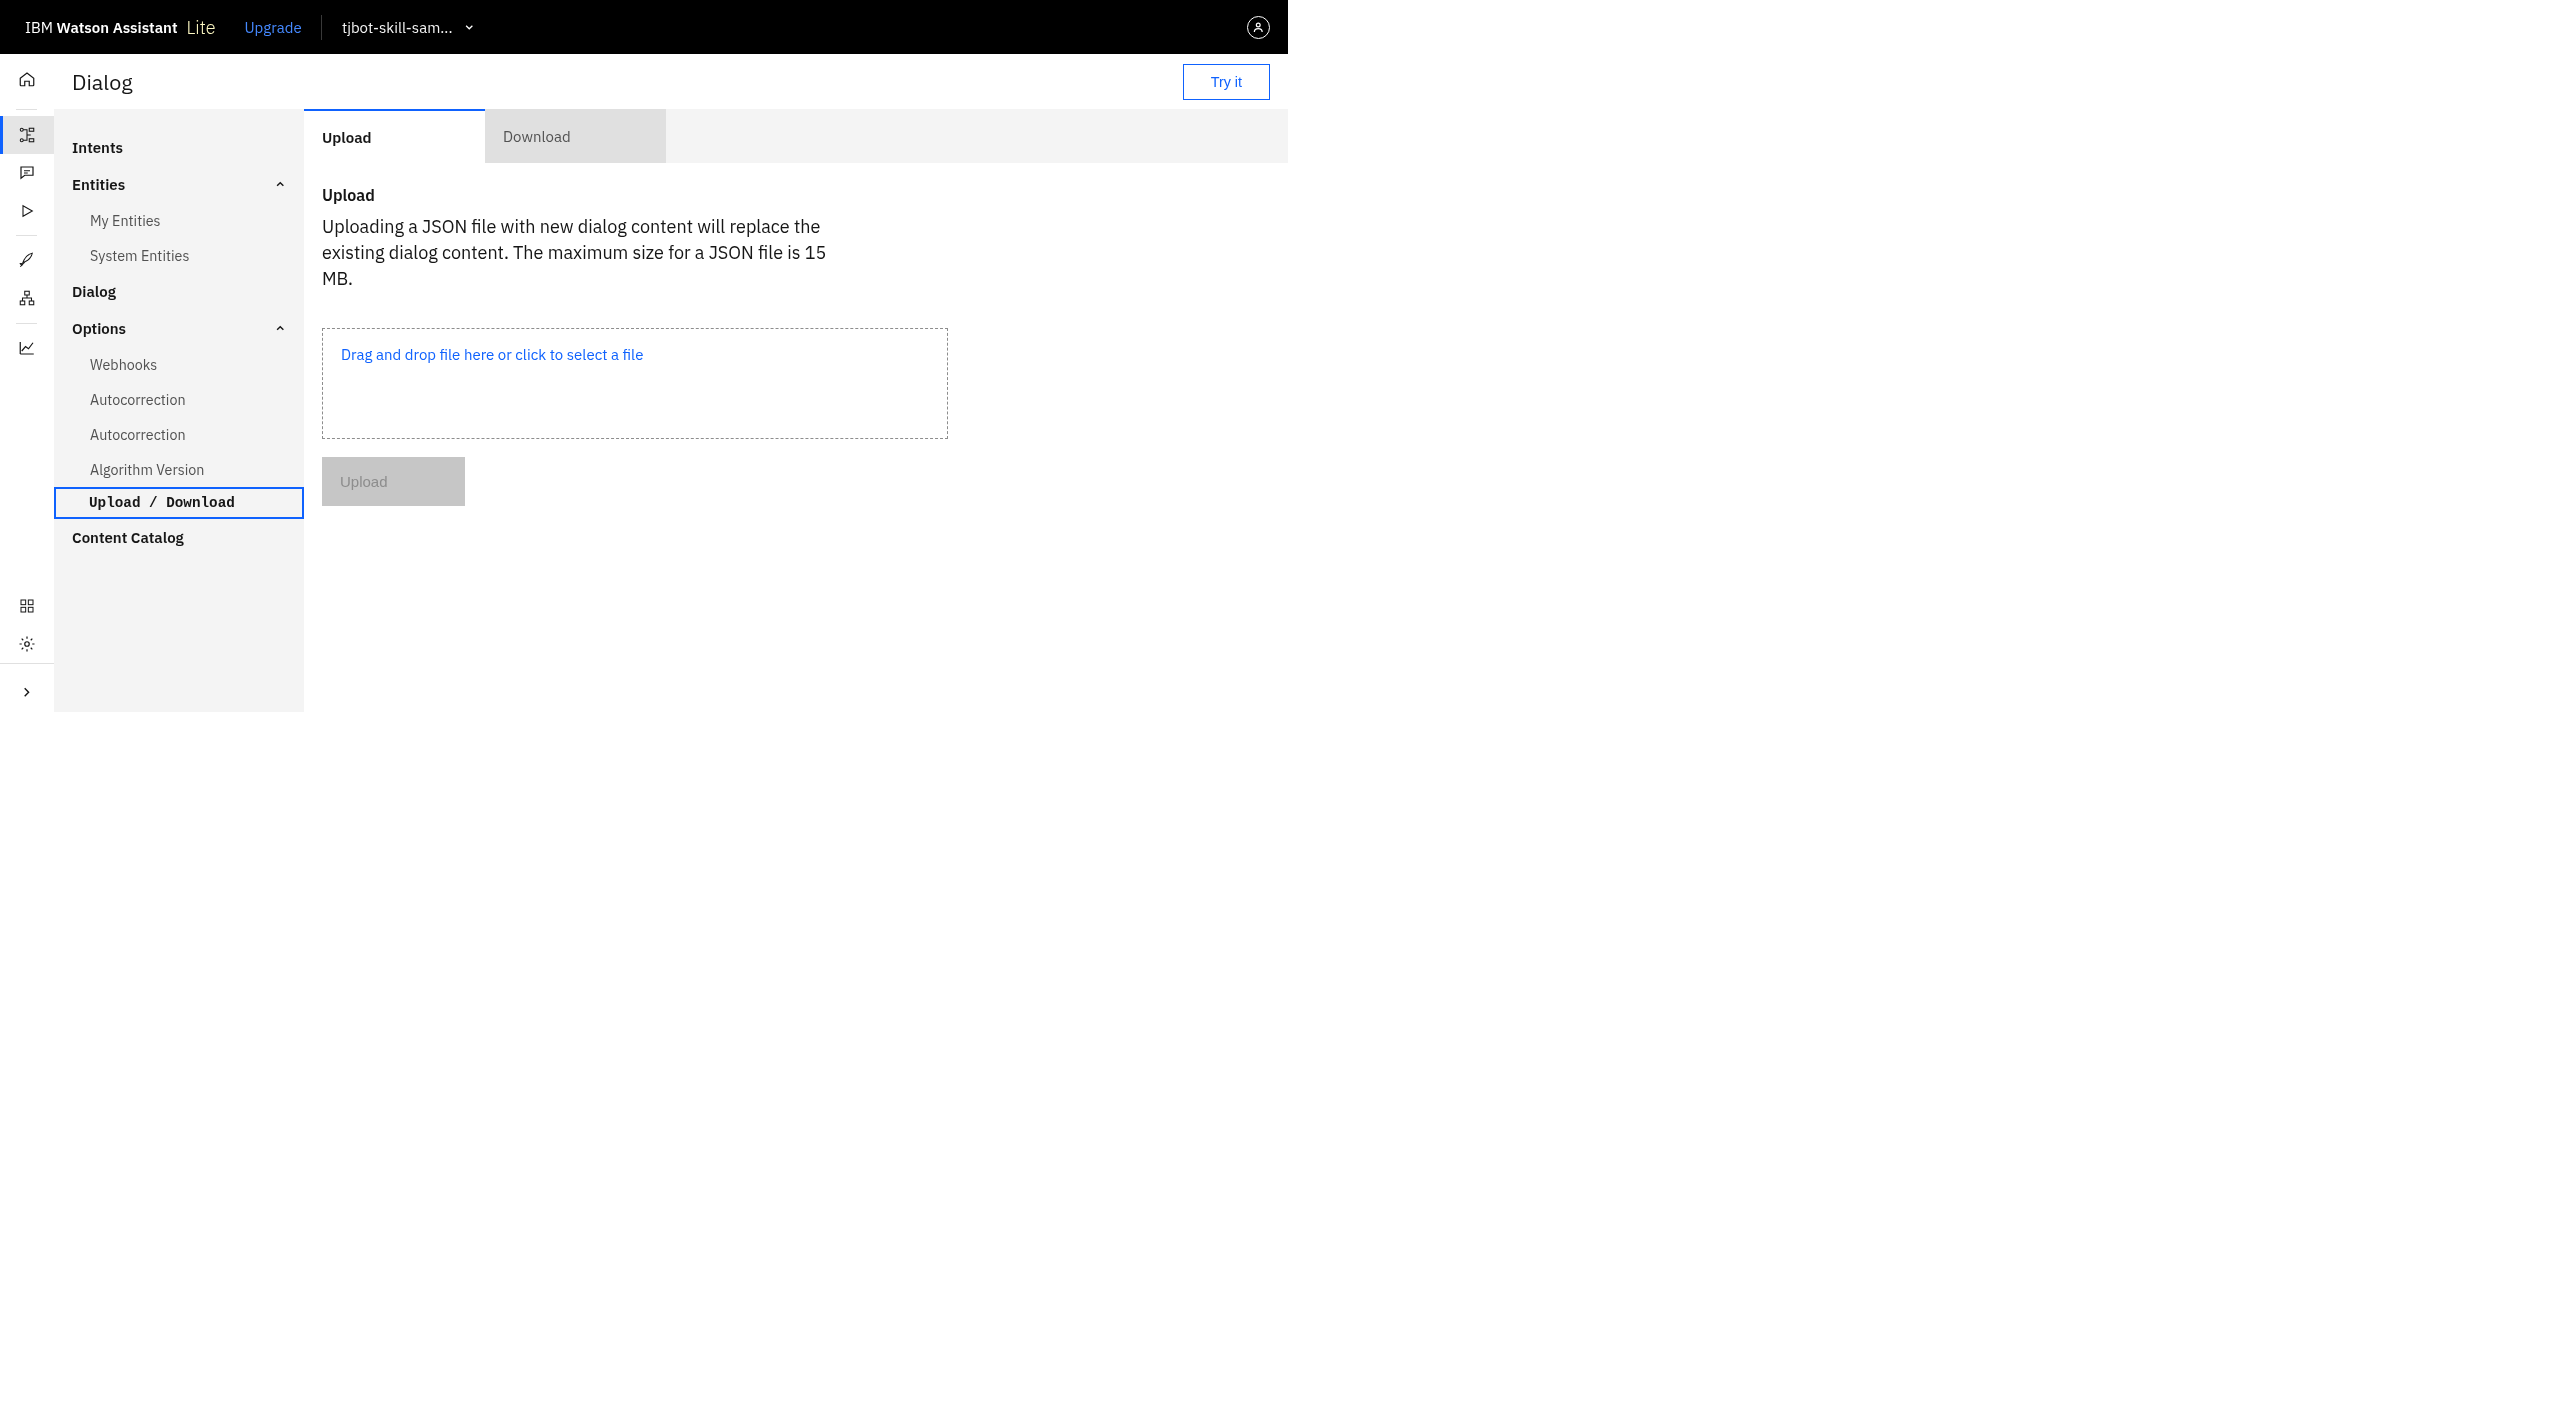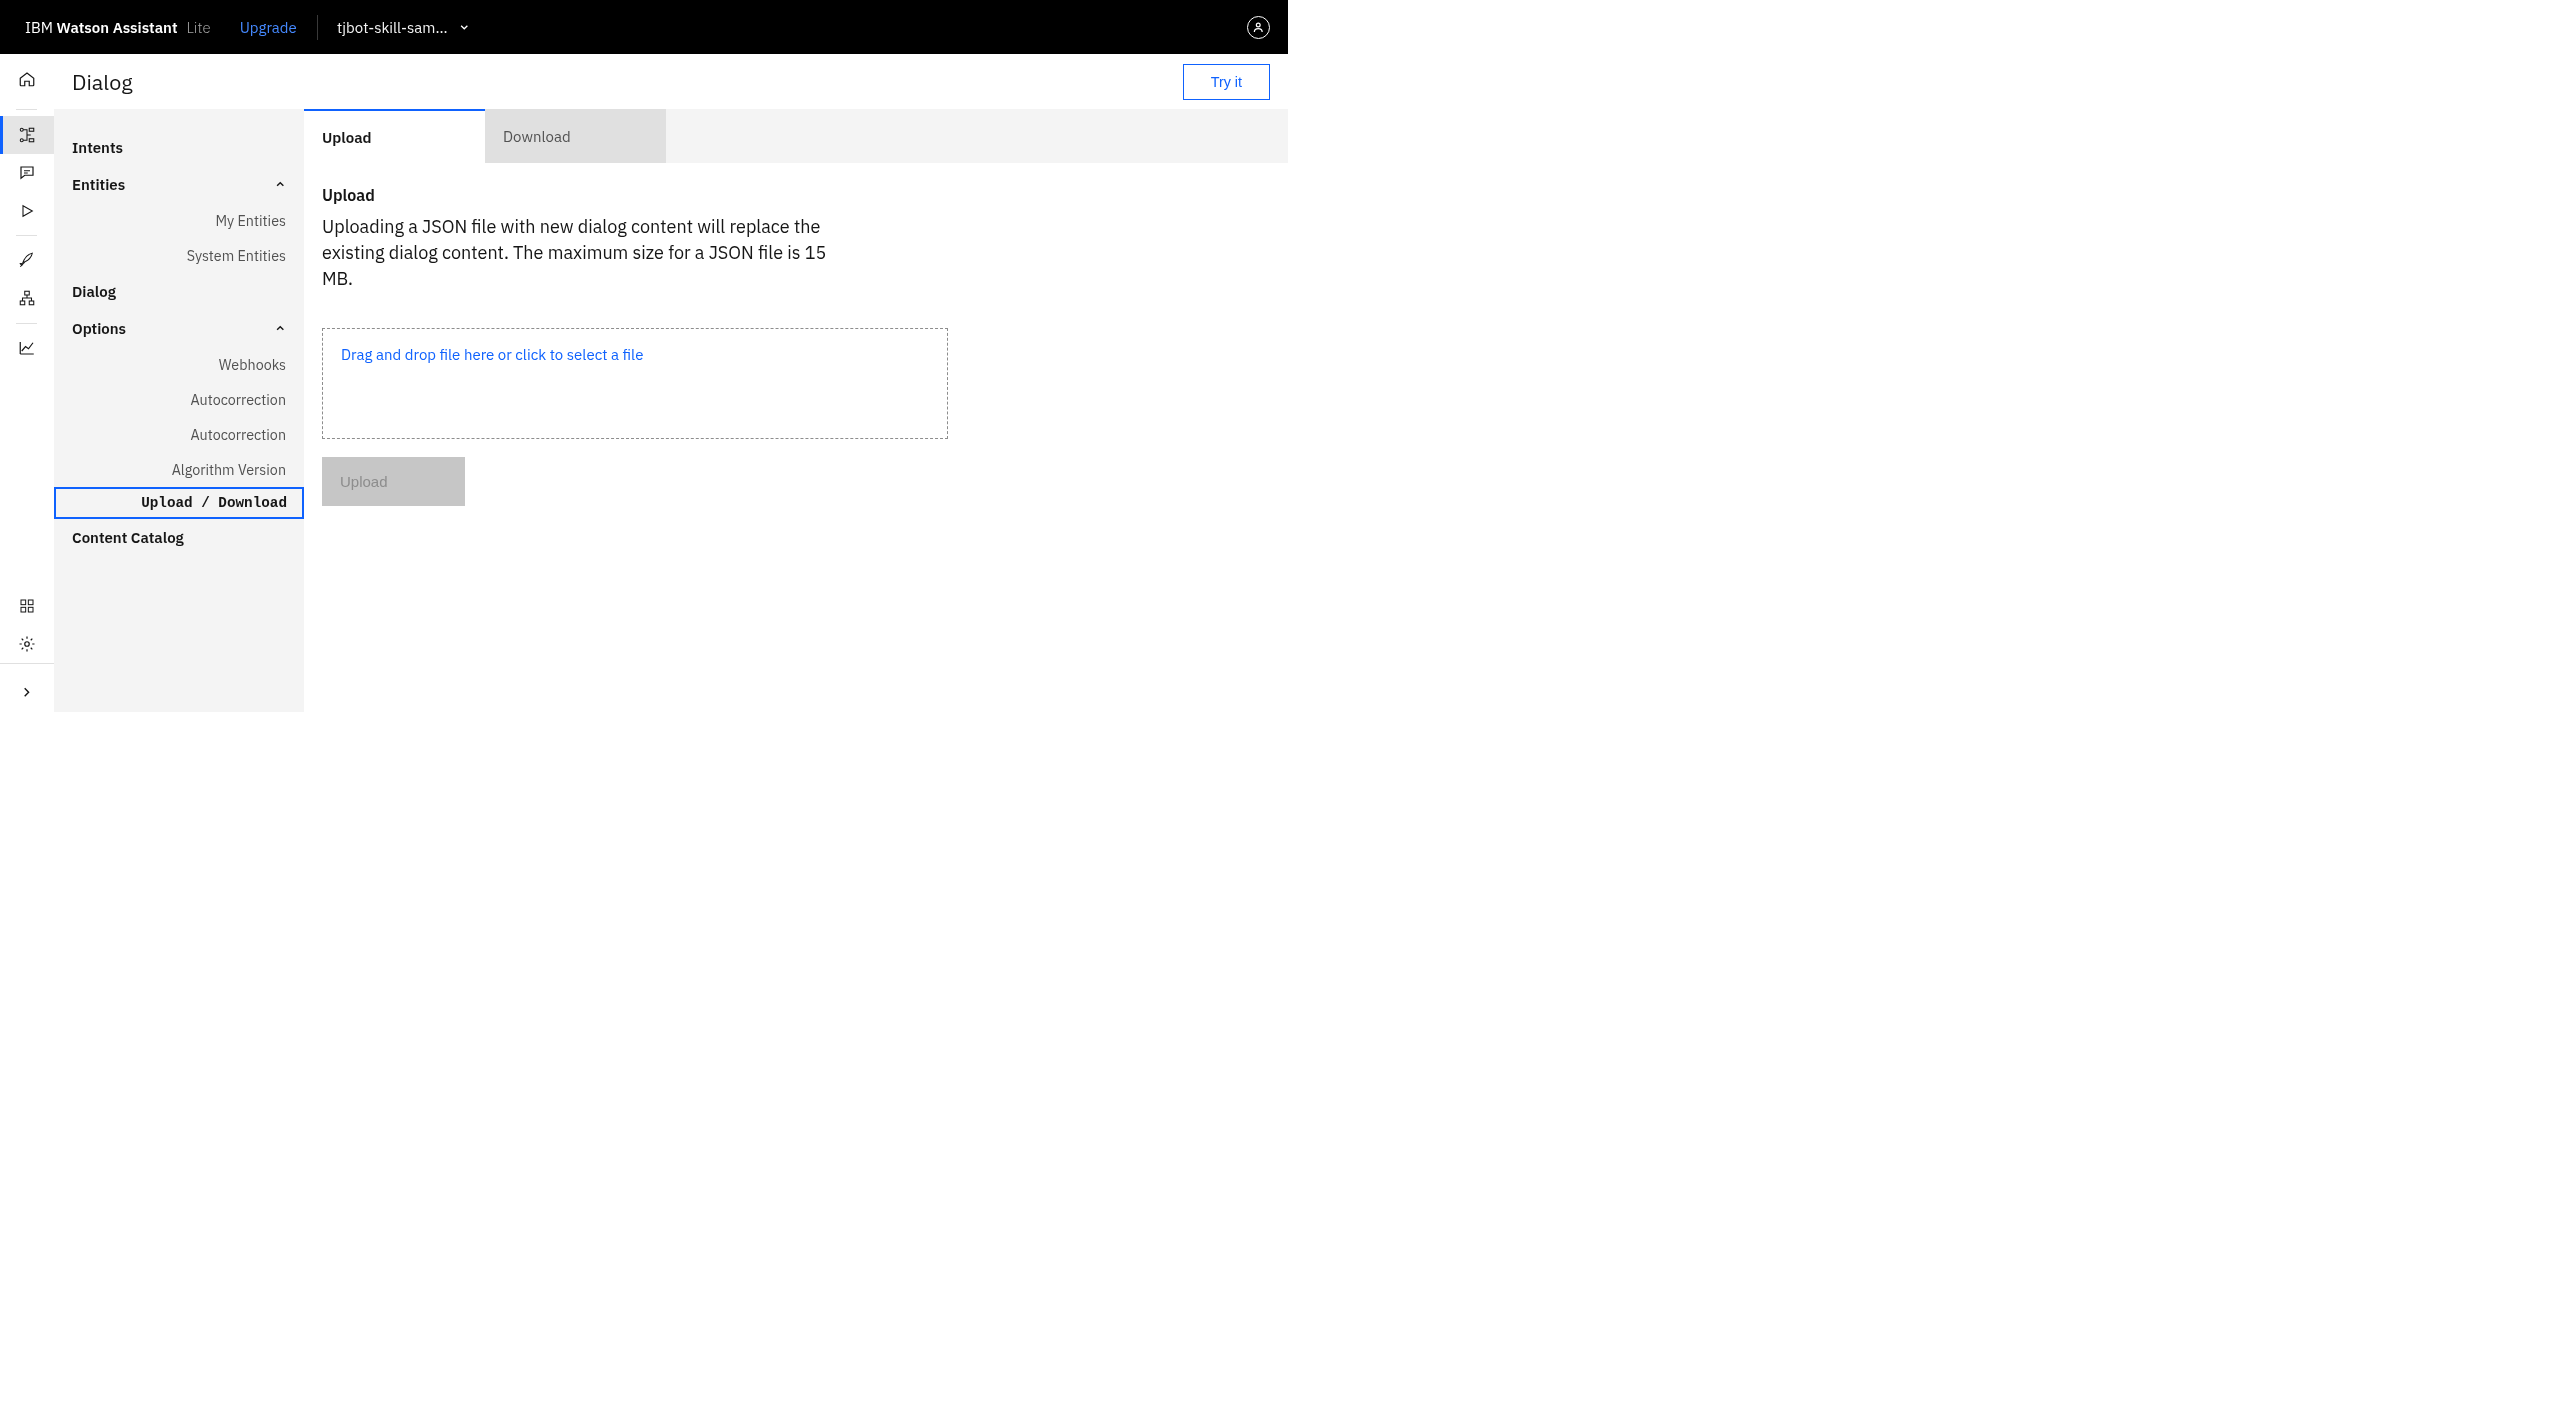--- a/index.html
+++ b/index.html
@@ -17,21 +17,21 @@
     .topbar {
       background: #000000;
       height: 54px;
       display: flex;
       align-items: center;
       padding: 0 18px;
       color: #ffffff;
     }
     .brand { font-size: 15px; font-weight: 400; margin-left: 7px; }
     .brand .bold { font-weight: 600; }
-    .tier { margin-left: 9px; font-size: 15px; color: #a3a3a3; font-weight: 300;}
+    .tier { margin-left: 9px; font-size: 18px; color: #fef9c3; font-weight: 300;}
     .upgrade { margin-left: 29px; color: #4589ff; font-size: 15px; cursor: pointer; }
     .vdiv { width: 0.9px; height: 25px; background: #393939; margin: 0 19.7px; }
     .skill-dd { display: flex; align-items: center; color: #f4f4f4; font-size: 15px; cursor: pointer; }
     .skill-dd .chev { margin-left: 10.7px; display: inline-flex; }
     .topbar-spacer { flex: 1; }
     .avatar-ring {
       width: 23px; height: 23px; border: 1.8px solid #ffffff; border-radius: 50%;
       display: flex; align-items: center; justify-content: center;
     }
 
@@ -80,21 +80,21 @@
 
     
     .sidenav {
       width: 250px; background: #f4f4f4; padding-top: 19.7px;
     }
     .nav-row {
       display: flex; align-items: center; justify-content: space-between;
       padding: 9px 18px; font-size: 15px; font-weight: 600; color: #161616; cursor: pointer;
     }
     .nav-sub {
-      padding: 8px 18px 8px 36px; font-size: 14.3px; color: #525252; cursor: pointer; text-align: right;
+      padding: 8px 18px 8px 36px; font-size: 14.3px; color: #525252; cursor: pointer;
     }
     .nav-sub.selected {
       font-weight: 600; color: #161616; border: 2.7px solid #0f62fe; padding: 6.3px 15px 6.3px 33px; font-family: Liberation Mono, monospace;
     }
     .nav-chev { display: inline-flex; color: #161616; }
 
     
     .content { flex: 1; display: flex; flex-direction: column; }
     .tabs { display: flex; height: 54px; background: #f4f4f4; }
     .tab {

